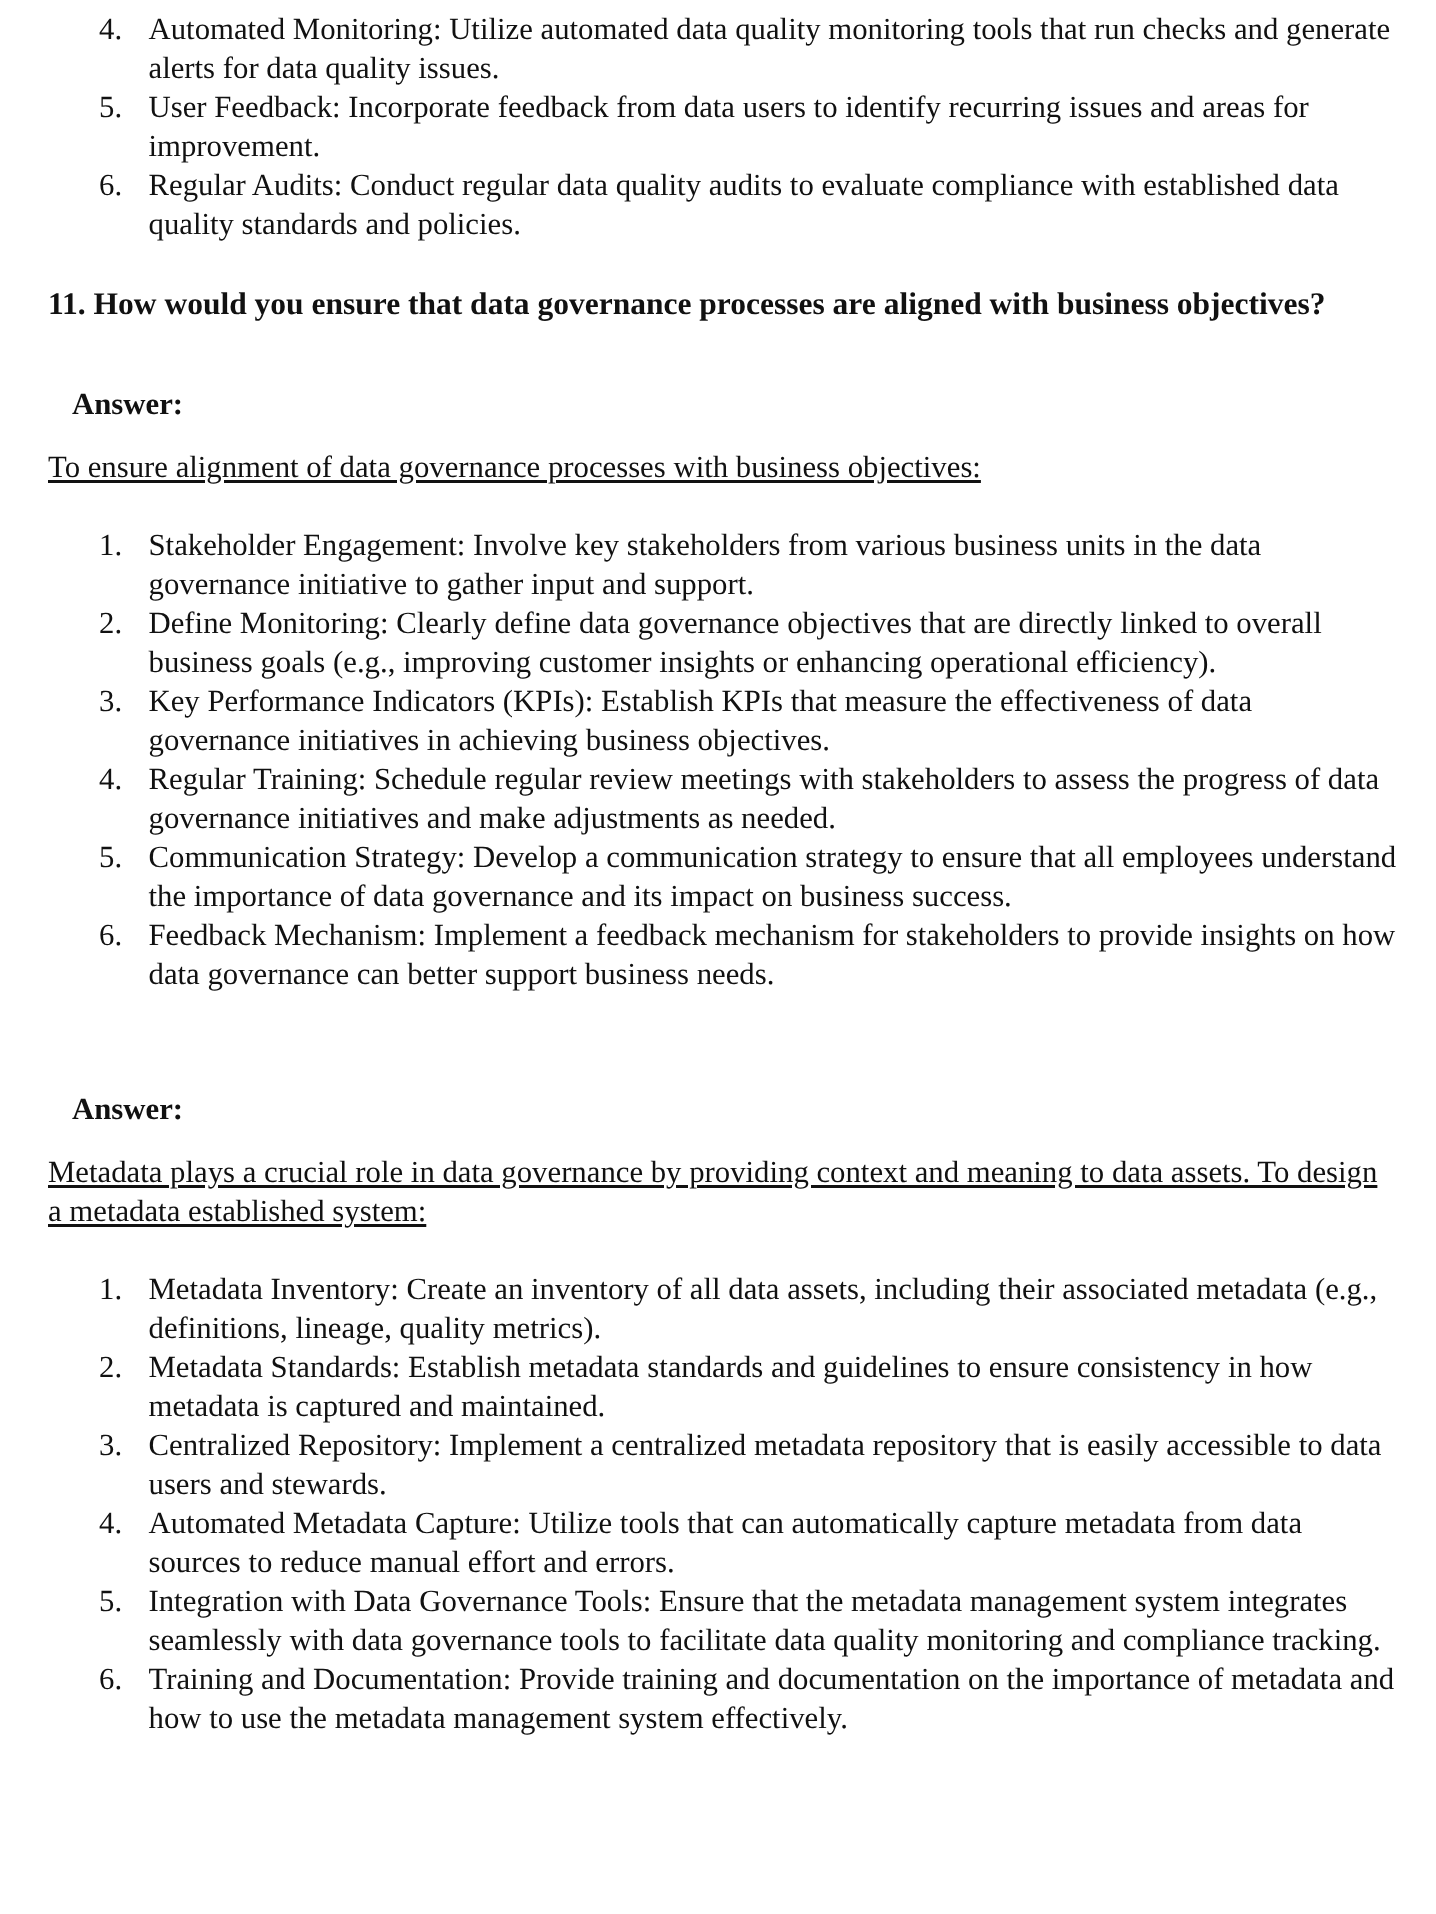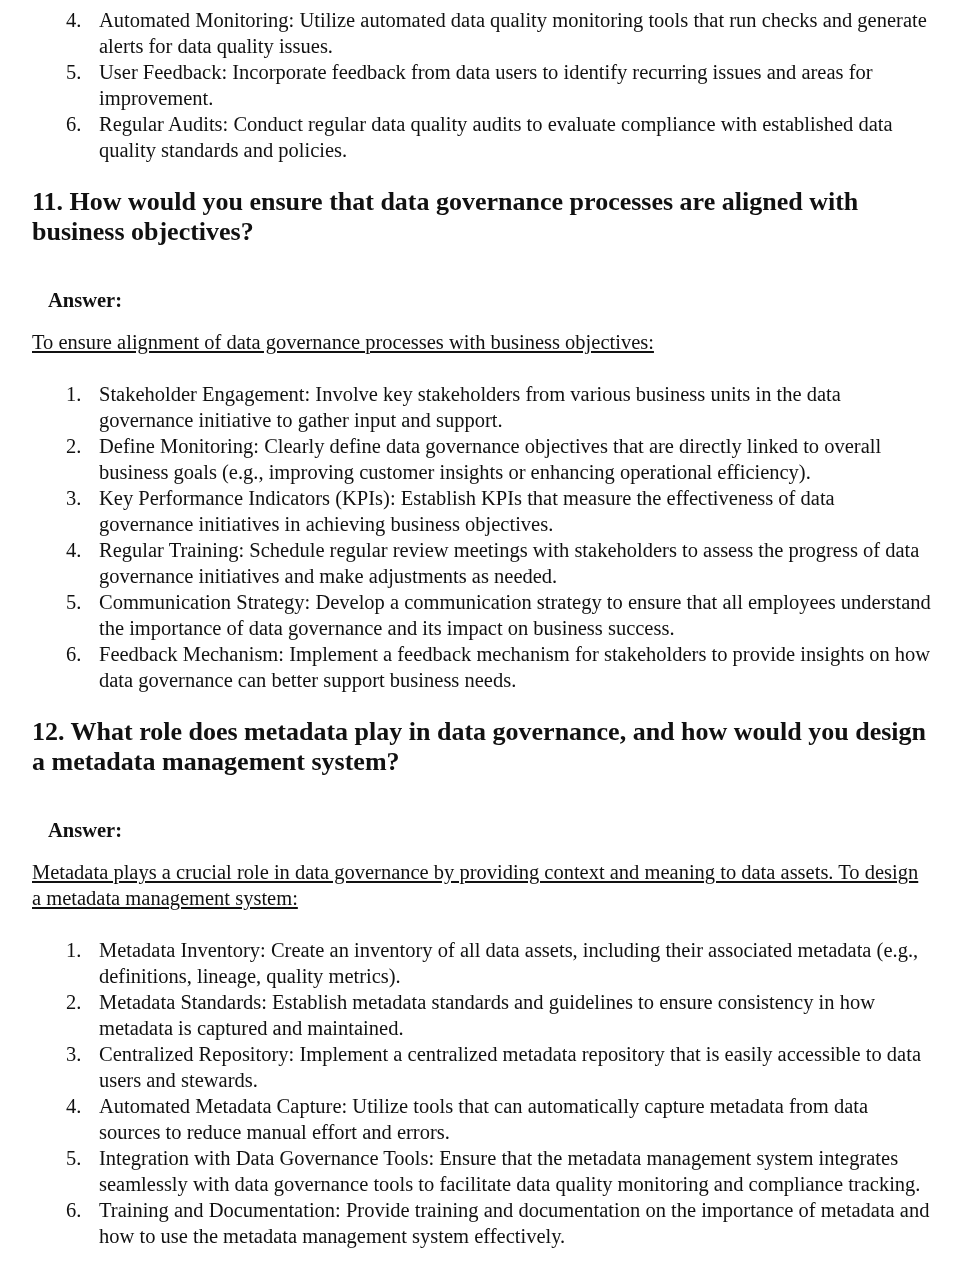--- a/index.html
+++ b/index.html
@@ -8,21 +8,21 @@
     font-family: "Liberation Serif", "DejaVu Serif", serif;
     color: #111111;
     font-size: 20.5px;
     line-height: 26px;
   }
   .page { position: relative; padding: 7px 0 0 32px; width: 900px; }
   ol { margin: 0; padding: 0; list-style: none; }
   li { position: relative; padding-left: 67px; }
   li .num { position: absolute; left: 34px; top: 0; }
   .q-title {
-    font-weight: bold; font-size: 26px; line-height: 30px;
+    font-weight: bold; font-size: 21px; line-height: 30px;
     margin: 0; padding: 0;
   }
   .answer-label { font-weight: bold; margin: 16px; }
   .intro { margin: 0; text-decoration: underline; }
   b { font-weight: normal; }
   .gap-a { height: 24px; }
   .gap-b { height: 24px; }
   .gap-c { height: 26px; }
 </style>
 </head>
@@ -50,24 +50,23 @@
       <li><span class="num">3.</span><b>Key Performance Indicators (KPIs):</b><span> Establish KPIs that measure the effectiveness of data governance initiatives in achieving business objectives.</span></li>
       <li><span class="num">4.</span><b>Regular Training:</b><span> Schedule regular review meetings with stakeholders to assess the progress of data governance initiatives and make adjustments as needed.</span></li>
       <li><span class="num">5.</span><b>Communication Strategy:</b><span> Develop a communication strategy to ensure that all employees understand the importance of data governance and its impact on business success.</span></li>
       <li><span class="num">6.</span><b>Feedback Mechanism:</b><span> Implement a feedback mechanism for stakeholders to provide insights on how data governance can better support business needs.</span></li>
     </ol>
   </section>
 
   <div class="gap-a"></div>
 
   <section>
-    <h2 class="q-title">12. What role does metadata play in data governance, and how would you design a metadata management system?</h2>
     <div class="gap-b"></div>
     <p class="answer-label">Answer:</p>
-    <p class="intro">Metadata plays a crucial role in data governance by providing context and meaning to data assets. To design a metadata management system:</p>
+    <p class="intro">Metadata plays a crucial role in data governance by providing context and meaning to data assets. To design a metadata established system:</p>
     <div class="gap-c"></div>
     <ol>
       <li><span class="num">1.</span><b>Metadata Inventory:</b><span> Create an inventory of all data assets, including their associated metadata (e.g., definitions, lineage, quality metrics).</span></li>
       <li><span class="num">2.</span><b>Metadata Standards:</b><span> Establish metadata standards and guidelines to ensure consistency in how metadata is captured and maintained.</span></li>
       <li><span class="num">3.</span><b>Centralized Repository:</b><span> Implement a centralized metadata repository that is easily accessible to data users and stewards.</span></li>
       <li><span class="num">4.</span><b>Automated Metadata Capture:</b><span> Utilize tools that can automatically capture metadata from data sources to reduce manual effort and errors.</span></li>
       <li><span class="num">5.</span><b>Integration with Data Governance Tools:</b><span> Ensure that the metadata management system integrates seamlessly with data governance tools to facilitate data quality monitoring and compliance tracking.</span></li>
       <li><span class="num">6.</span><b>Training and Documentation:</b><span> Provide training and documentation on the importance of metadata and how to use the metadata management system effectively.</span></li>
     </ol>
   </section>

